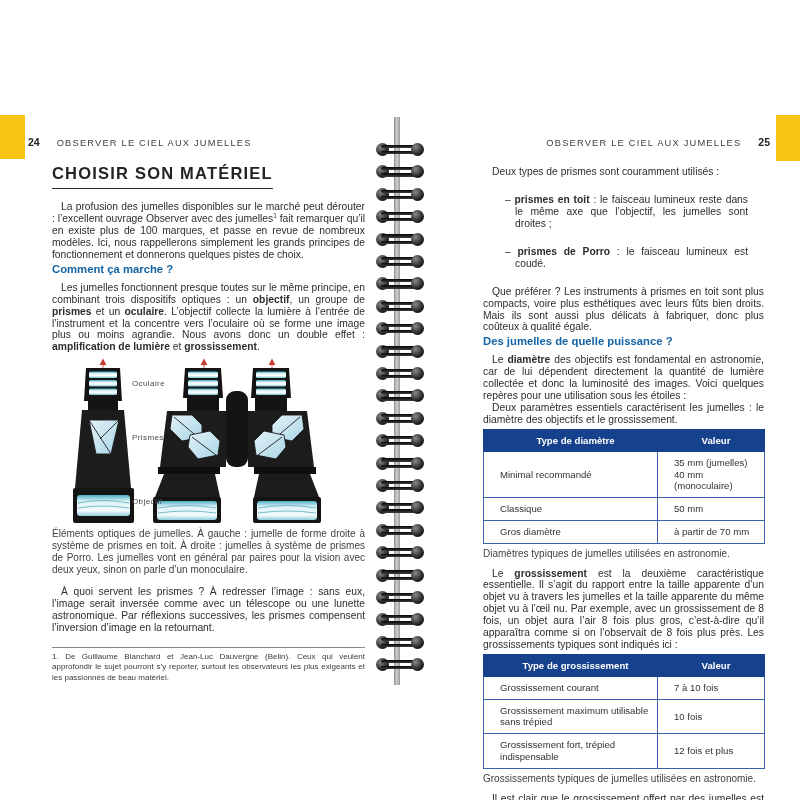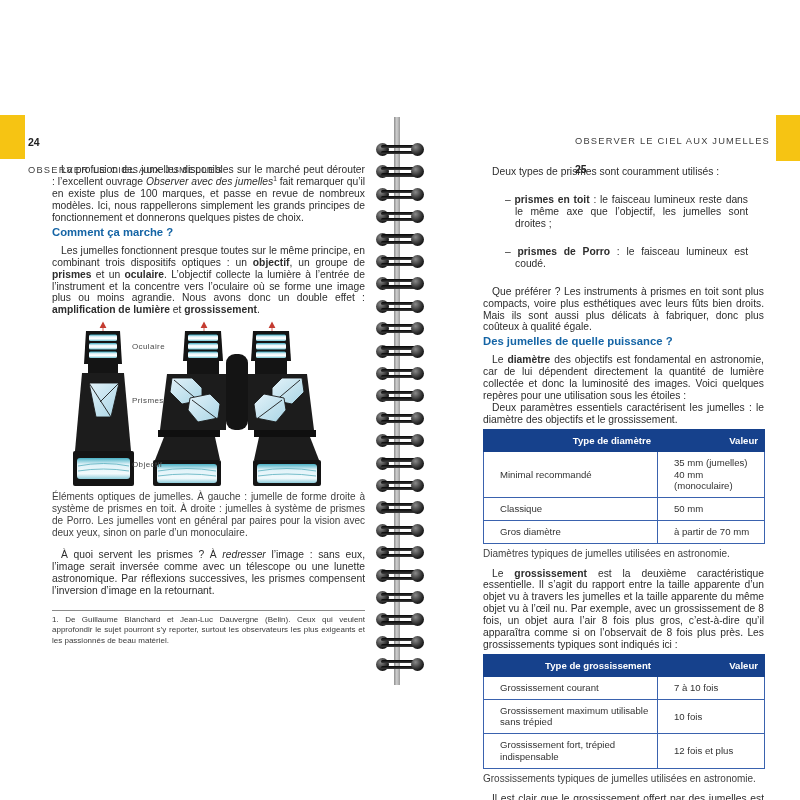--- a/index.html
+++ b/index.html
@@ -2,30 +2,30 @@
 <html><head>
 <meta charset="utf-8">
 <style>
   html,body{margin:0;padding:0;}
   body{
     width:800px;height:800px;position:relative;background:#ffffff;
     font-family:"Liberation Sans",sans-serif;color:#2d2d2d;overflow:hidden;
     -webkit-font-smoothing:antialiased;
   }
   .b{font-weight:bold;}
-  .i{font-style:italic;}
+  .i{}
   sup{font-size:6.5px;line-height:0;}
 
   
   .tab{position:absolute;background:#F6C413;}
   .tab-left{left:0;top:115px;width:25px;height:44px;}
   .tab-right{right:0;top:115px;width:24px;height:46px;}
 
   
-  .runhead{position:absolute;top:136px;display:flex;align-items:baseline;gap:17px;flex-direction:column;}
+  .runhead{position:absolute;top:136px;display:flex;align-items:baseline;gap:17px;}
   .runhead .pnum{font-weight:bold;font-size:10.5px;color:#222;}
   .runhead .rtitle{font-size:9.3px;letter-spacing:1.2px;color:#404040;}
   .rh-left{left:28px;}
   .rh-right{right:30px;}
 
   
   .col{position:absolute;top:164px;}
   .col-left{left:52px;width:313px;}
   .col-right{left:483px;width:281px;top:166px;}
 
@@ -54,21 +54,21 @@
 
   
   .dashlist{margin:0;}
   .dashlist p{margin:16px;font-size:10.3px;line-height:1.16;text-align:justify;
     padding-left:16px;text-indent:-10px;}
 
   
   table.spec{border-collapse:collapse;width:281px;margin:3px 0 4px 0;table-layout:fixed;}
   table.spec col.c1{width:174px;} table.spec col.c2{width:107px;}
   table.spec th{
-    background:#16418C;color:#ffffff;font-size:9.6px;font-weight:bold;text-align:right;
+    background:#16418C;color:#ffffff;font-size:9.6px;font-weight:bold;text-align:center;
     padding:5px 6px 5px 16px;border:1px solid #16418C;
   }
   table.spec td{
     font-size:9.6px;color:#333;padding:5px 6px 5px 16px;border:1px solid #3a62ae;
     line-height:1.22;vertical-align:middle;white-space:pre-line;
   }
   .tbl-capt{margin-bottom:8px;}
 
   
   .spine-strip{position:absolute;left:394px;top:117px;width:6px;height:568px;
@@ -91,20 +91,21 @@
 <div class="runhead rh-left">
   <span class="pnum">24</span>
   <span class="rtitle">OBSERVER LE CIEL AUX JUMELLES</span>
 </div>
 <div class="runhead rh-right">
   <span class="rtitle">OBSERVER LE CIEL AUX JUMELLES</span>
   <span class="pnum">25</span>
 </div>
 
 <div class="col col-left">
+  <h1 class="chapter">CHOISIR SON MATÉRIEL</h1>
 
   <p class="body ind mb8"><span>La profusion des jumelles disponibles sur le marché peut dérouter : l’excellent ouvrage </span><span class="i">Observer avec des jumelles</span><sup>1</sup><span> fait remarquer qu’il en existe plus de 100 marques, et passe en revue de nombreux modèles. Ici, nous rappellerons simplement les grands principes de fonctionnement et donnerons quelques pistes de choix.</span></p>
 
   <h2 class="blue">Comment ça marche ?</h2>
 
   <p class="body ind mb4"><span>Les jumelles fonctionnent presque toutes sur le même principe, en combinant trois dispositifs optiques : un </span><span class="b">objectif</span><span>, un groupe de </span><span class="b">prismes</span><span> et un </span><span class="b">oculaire</span><span>. L’objectif collecte la lumière à l’entrée de l’instrument et la concentre vers l’oculaire où se forme une image plus ou moins agrandie. Nous avons donc un double effet : </span><span class="b">amplification de lumière</span><span> et </span><span class="b">grossissement</span><span>.</span></p>
 
   <figure class="optics">
     <svg width="313" height="168" viewBox="0 0 313 168">
       <defs>

